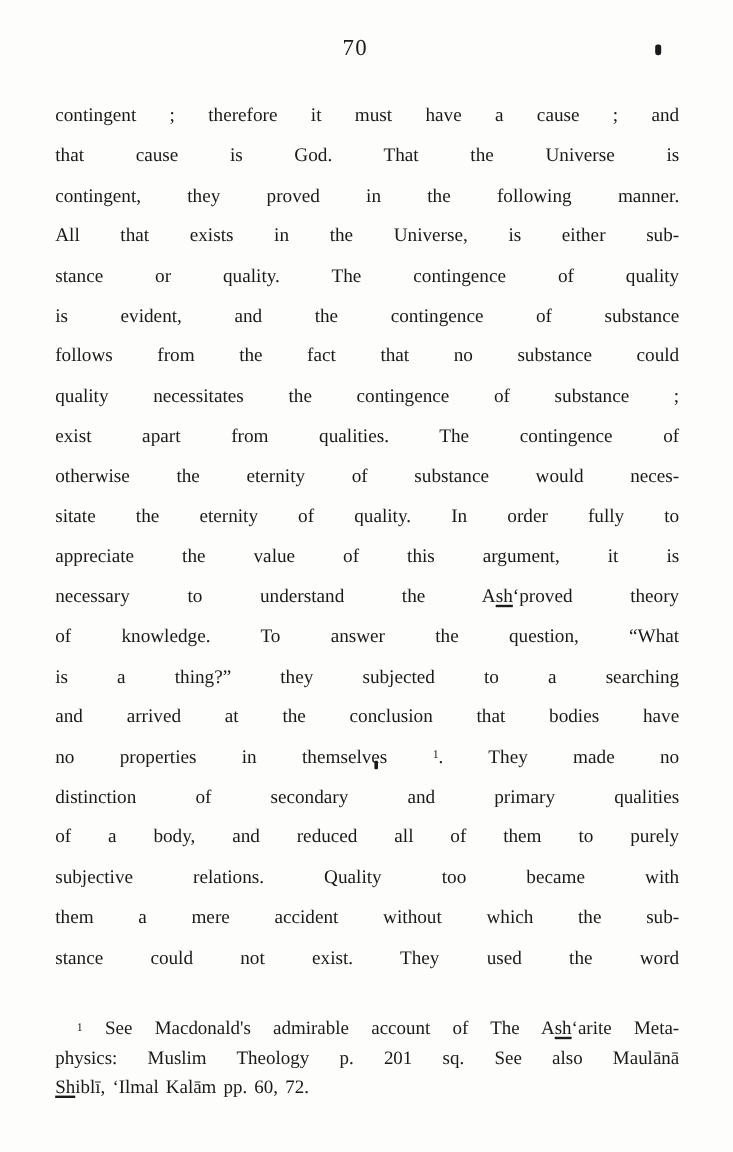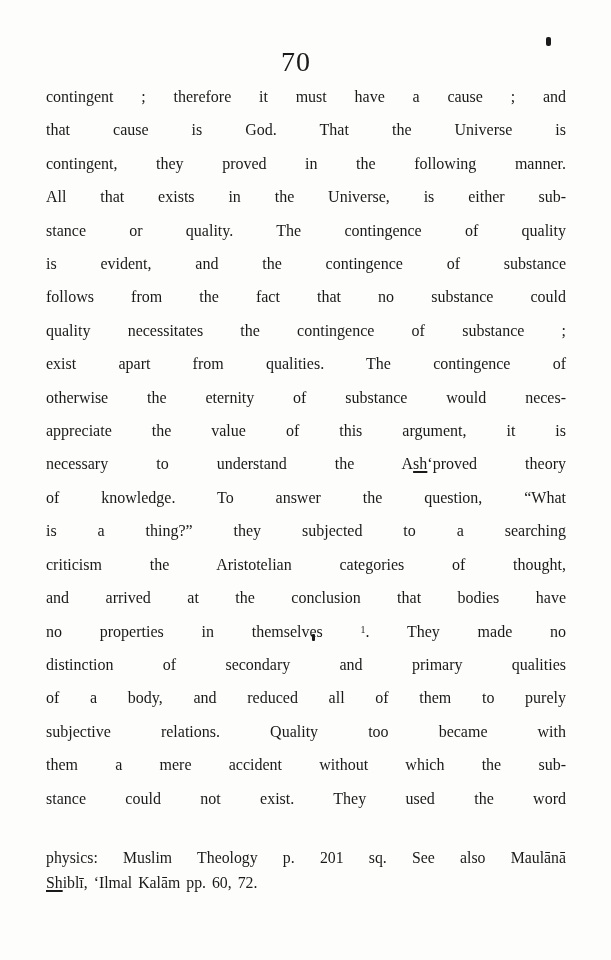--- a/index.html
+++ b/index.html
@@ -11,25 +11,25 @@
     position: relative;
     width: 611px;
     height: 960px;
     background: var(--paper);
     color: var(--ink);
     font-family: "Liberation Serif", "DejaVu Serif", serif;
     overflow: hidden;
   }
   .page-number {
     position: absolute;
-    top: 46px;
+    top: 30px;
     left: 36px;
     width: 520px;
     text-align: center;
-    font-size: 28px;
+    font-size: 19px;
     letter-spacing: 1px;
   }
   .body-text {
     position: absolute;
     top: 80px;
     left: 46px;
     width: 520px;
     font-size: 16px;
     line-height: 33.4px;
     word-spacing: 1px;
@@ -80,30 +80,31 @@
       <div class="line"><span>contingent ; therefore it must have a cause ; and</span></div>
       <div class="line"><span>that cause is God. That the Universe is</span></div>
       <div class="line"><span>contingent, they proved in the following manner.</span></div>
       <div class="line"><span>All that exists in the Universe, is either sub-</span></div>
       <div class="line"><span>stance or quality. The contingence of quality</span></div>
       <div class="line"><span>is evident, and the contingence of substance</span></div>
       <div class="line"><span>follows from the fact that no substance could</span></div>
       <div class="line"><span>quality necessitates the contingence of substance ;</span></div>
       <div class="line"><span>exist apart from qualities. The contingence of</span></div>
       <div class="line"><span>otherwise the eternity of substance would neces-</span></div>
+      <div class="line"><span>sitate the eternity of quality. In order fully to</span></div>
       <div class="line"><span>appreciate the value of this argument, it is</span></div>
       <div class="line"><span>necessary to understand the A</span><span class="u">sh</span><span>‘proved theory</span></div>
       <div class="line"><span>of knowledge. To answer the question, “What</span></div>
       <div class="line"><span>is a thing?” they subjected to a searching</span></div>
-      <div class="line"><span>criticism the Aristotelian categories of thought,</span></div>
       <div class="line"><span>and arrived at the conclusion that bodies have</span></div>
       <div class="line"><span>no properties in themselves </span><sup>1</sup><span>. They made no</span></div>
       <div class="line"><span>distinction of secondary and primary qualities</span></div>
       <div class="line"><span>of a body, and reduced all of them to purely</span></div>
       <div class="line"><span>subjective relations. Quality too became with</span></div>
       <div class="line"><span>them a mere accident without which the sub-</span></div>
       <div class="line"><span>stance could not exist. They used the word</span></div>
     </div>
   <div class="footnote">
+      <div class="line indent"><sup>1</sup><span> See Macdonald's admirable account of The A</span><span class="u">sh</span><span>‘arite Meta-</span></div>
       <div class="line"><span>physics: Muslim Theology p. 201 sq. See also Maulānā</span></div>
       <div class="line left"><span class="u">Sh</span><span>iblī, ‘Ilmal Kalām pp. 60, 72.</span></div>
     </div>
 </div>
 
 </body></html>

